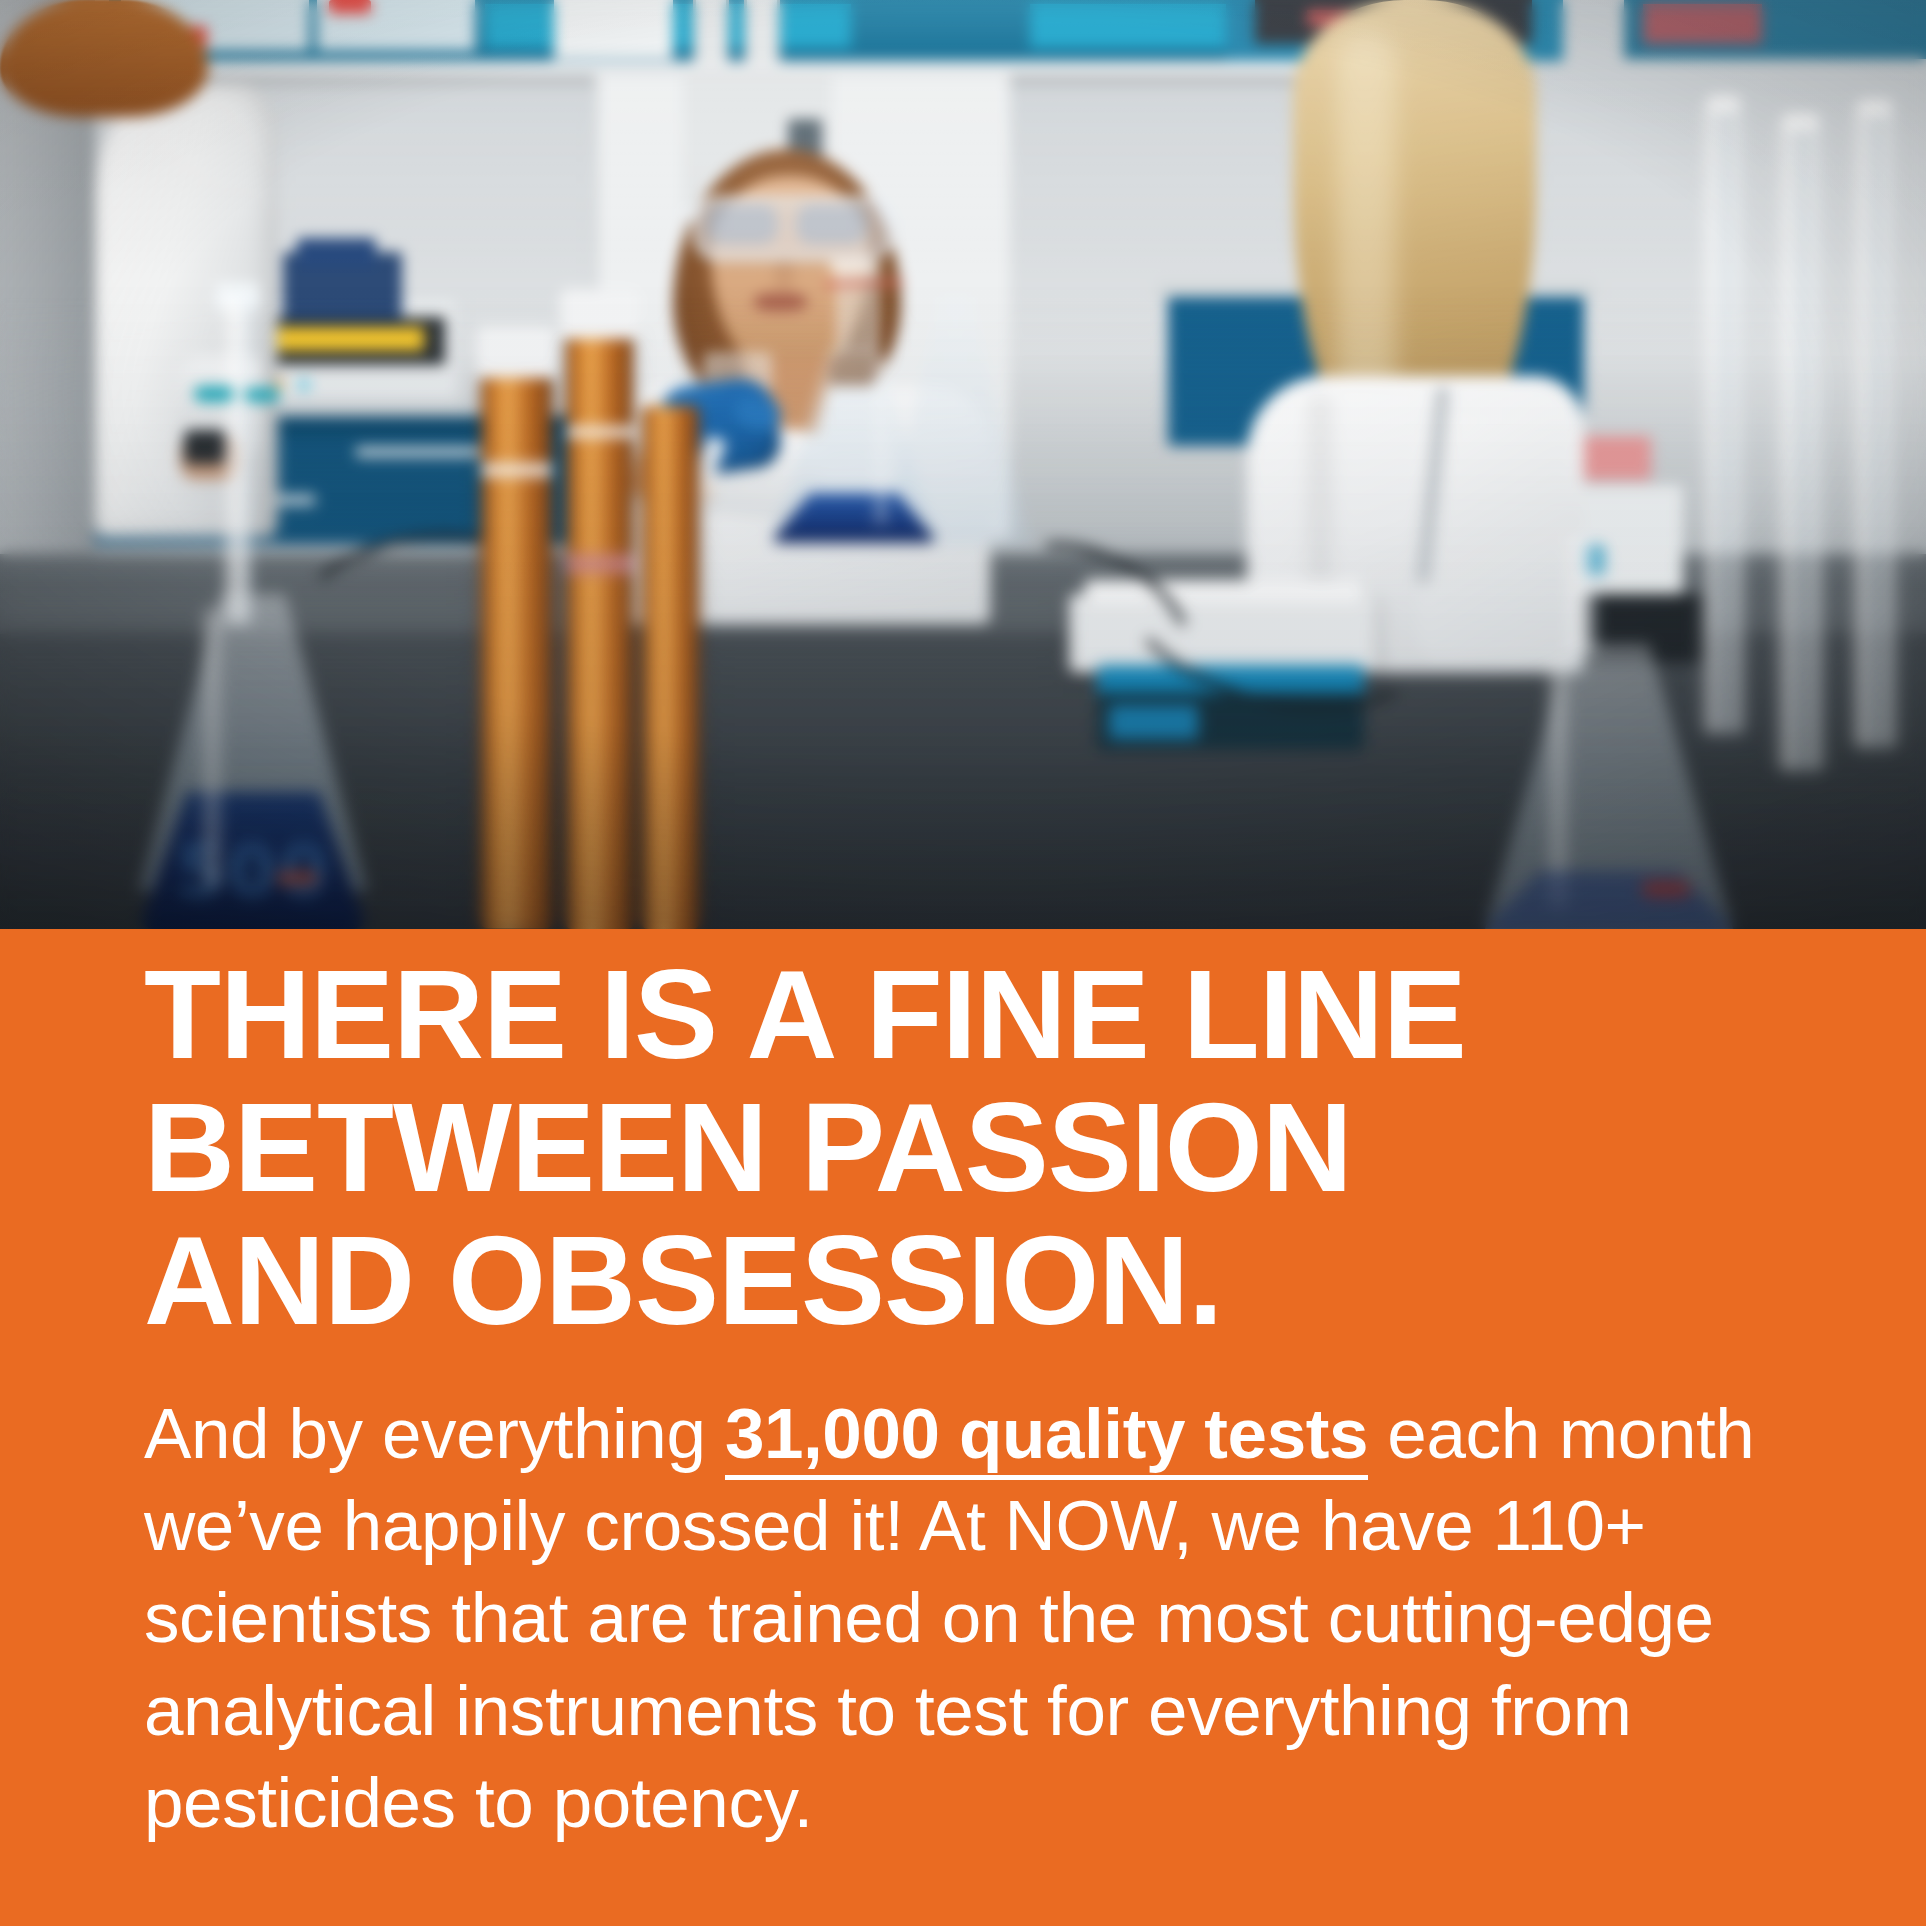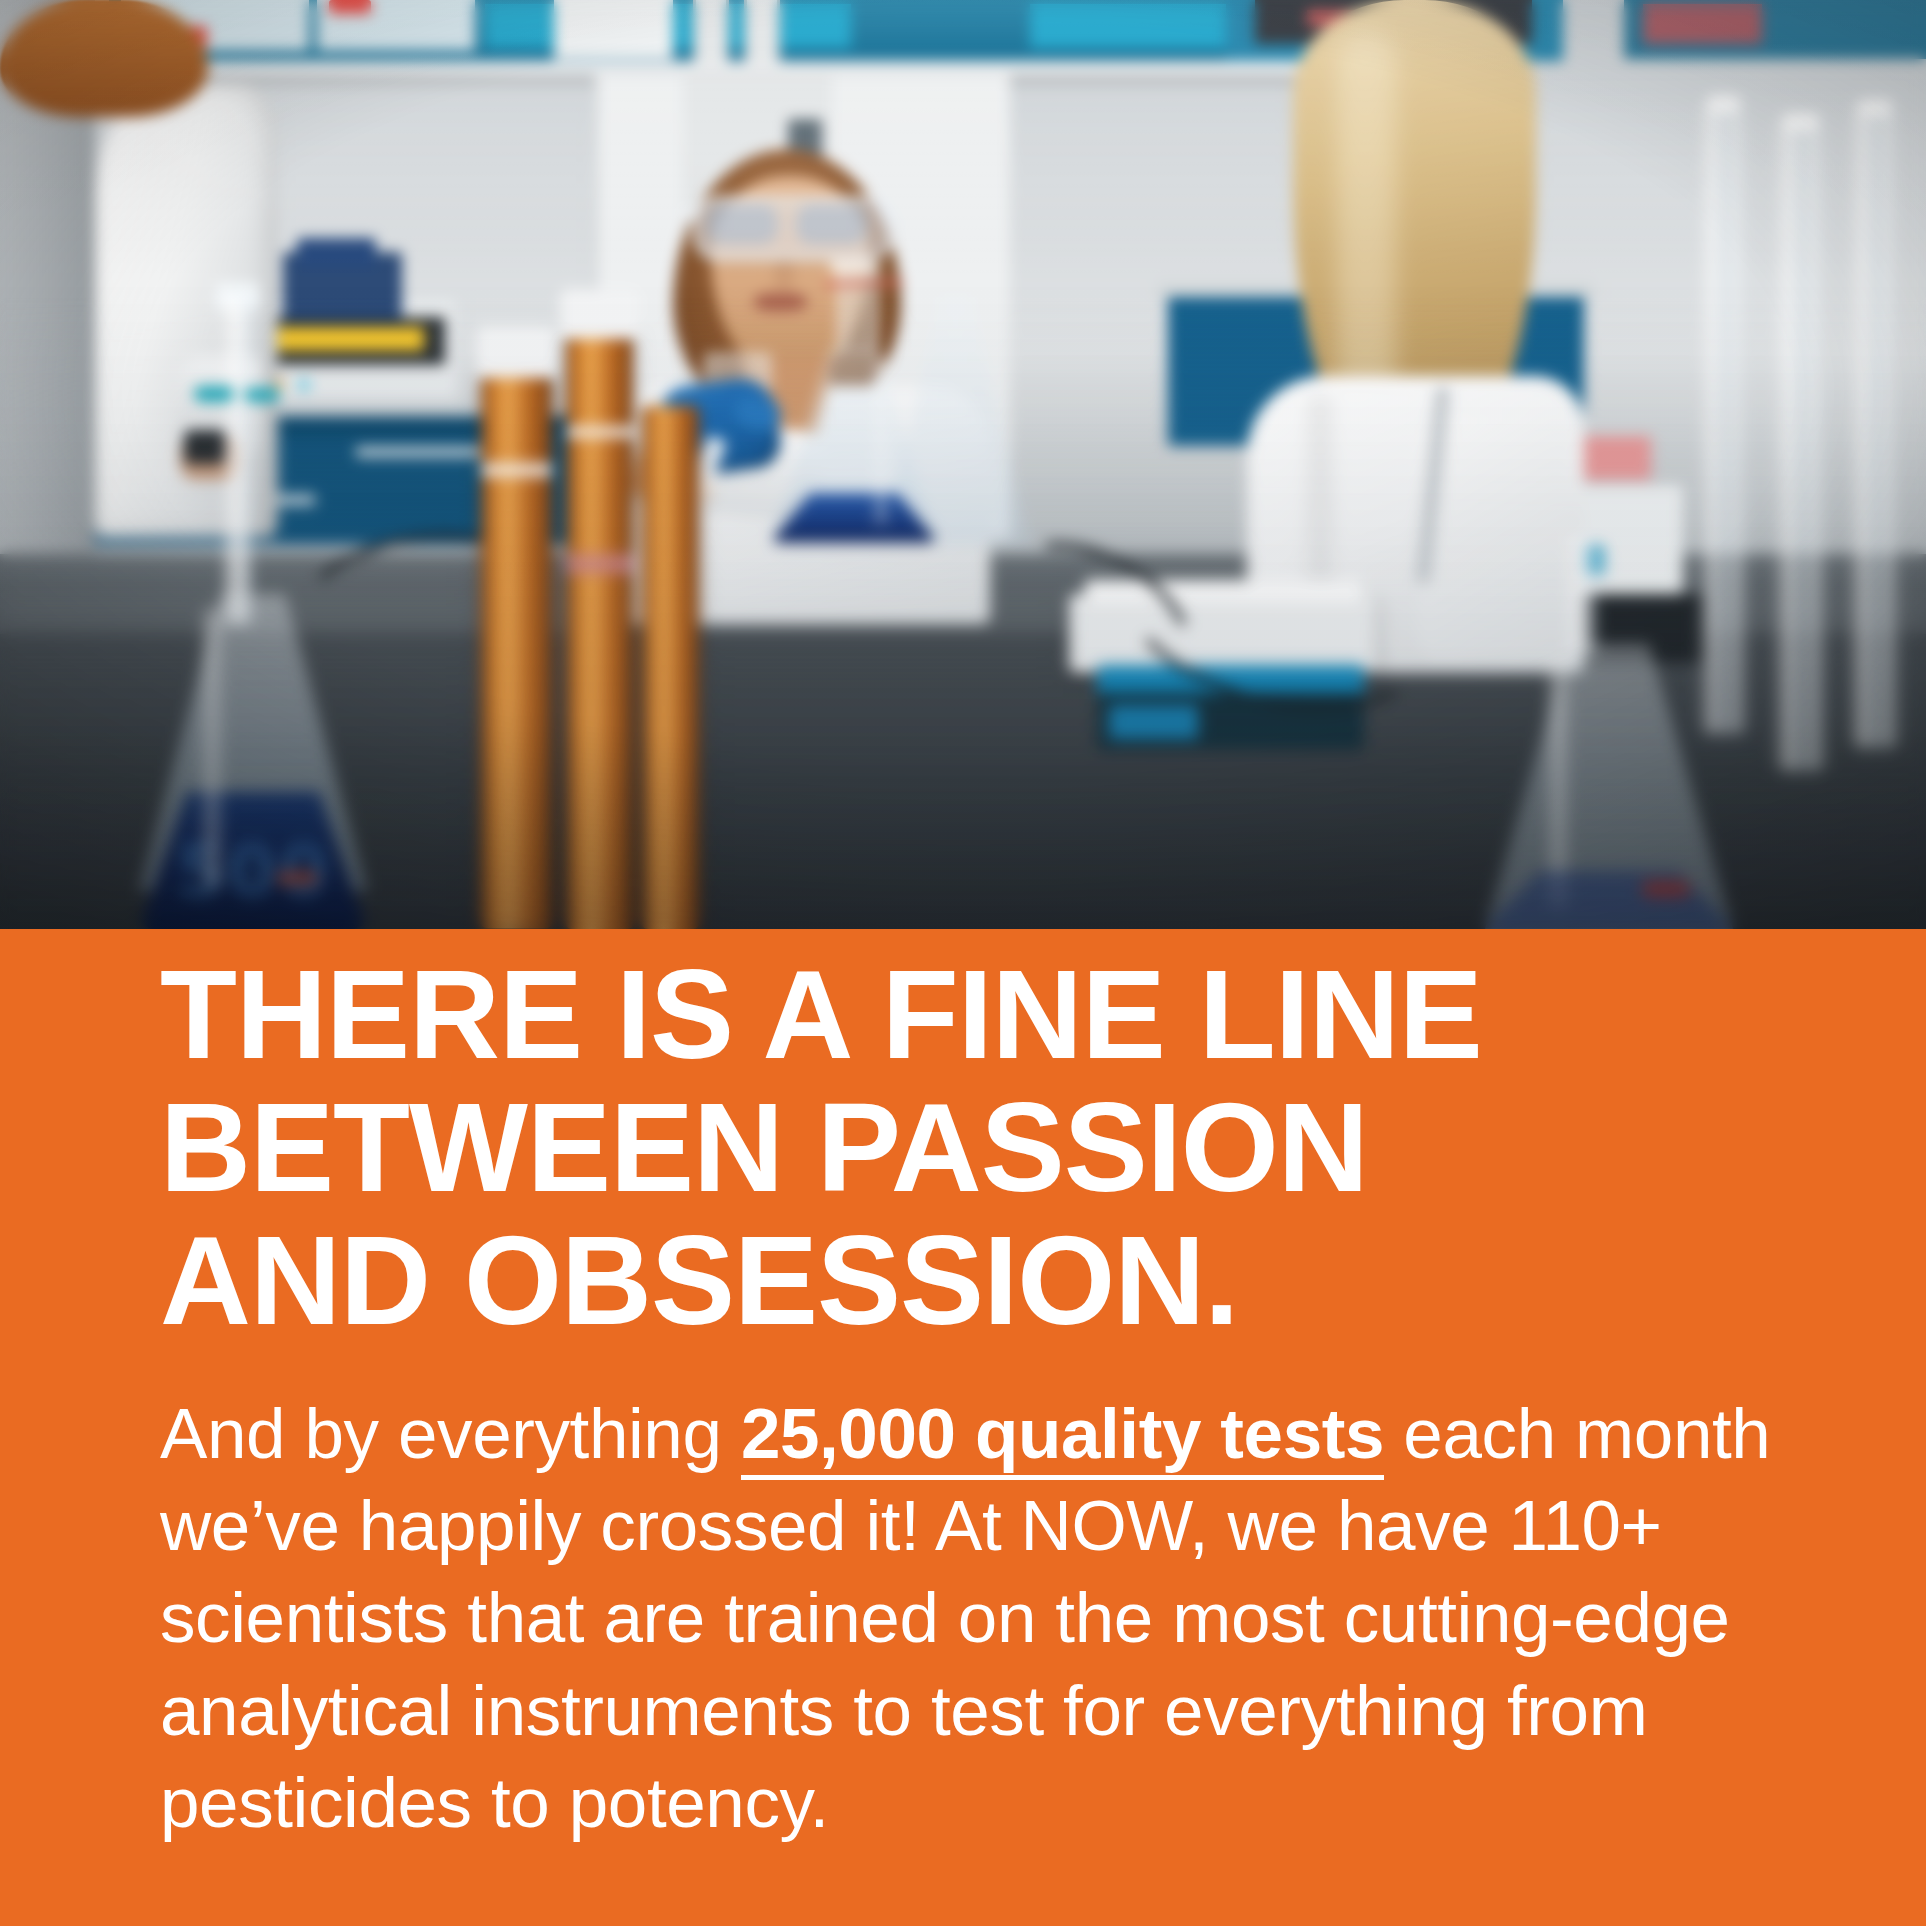--- a/index.html
+++ b/index.html
@@ -255,21 +255,21 @@
     backdrop-filter:blur(4px);-webkit-backdrop-filter:blur(4px);
     -webkit-mask-image:linear-gradient(180deg,rgba(0,0,0,0) 0%,rgba(0,0,0,.85) 60%,rgba(0,0,0,1) 100%);
     mask-image:linear-gradient(180deg,rgba(0,0,0,0) 0%,rgba(0,0,0,.85) 60%,rgba(0,0,0,1) 100%);}
   .grade{left:0;top:0;width:1927px;height:929px;
     background:linear-gradient(180deg,rgba(255,255,255,.10) 0%,rgba(255,255,255,0) 30%,rgba(10,25,40,.10) 78%,rgba(8,18,30,.26) 100%);}
   .vign{left:0;top:0;width:1927px;height:929px;
     background:radial-gradient(ellipse 78% 72% at 50% 42%,rgba(0,0,0,0) 55%,rgba(0,0,0,.28) 100%);}
 
   
   .panel{position:absolute;left:0;top:929px;width:1927px;height:998px;background:#EA6B22;}
-  .panelInner{position:absolute;left:160px;top:20px;width:1663px;}
+  .panelInner{position:absolute;left:144px;top:20px;width:1663px;}
 
   .headline{
     color:#ffffff;
     font-family:"Liberation Sans", sans-serif;
     font-weight:bold;
     font-size:126px;
     line-height:1.055;
     letter-spacing:-1px;
     margin:0;
     padding:0;
@@ -446,19 +446,19 @@
     <div class="ph vign"></div>
   </div>
 
   <div class="panel">
     <div class="panelInner">
 
       <h1 class="headline">THERE IS A FINE LINE
 BETWEEN PASSION
 AND OBSESSION.</h1>
 
-      <p class="body"><span>And by everything </span><span class="hl">25,000 quality tests</span><span> each month we’ve happily crossed it! At NOW, we have 110+ scientists that are trained on the most cutting-edge analytical instruments to test for everything from pesticides to potency.</span></p>
+      <p class="body"><span>And by everything </span><span class="hl">31,000 quality tests</span><span> each month we’ve happily crossed it! At NOW, we have 110+ scientists that are trained on the most cutting-edge analytical instruments to test for everything from pesticides to potency.</span></p>
 
     </div>
   </div>
 
 </div>
 
 
 </body></html>

